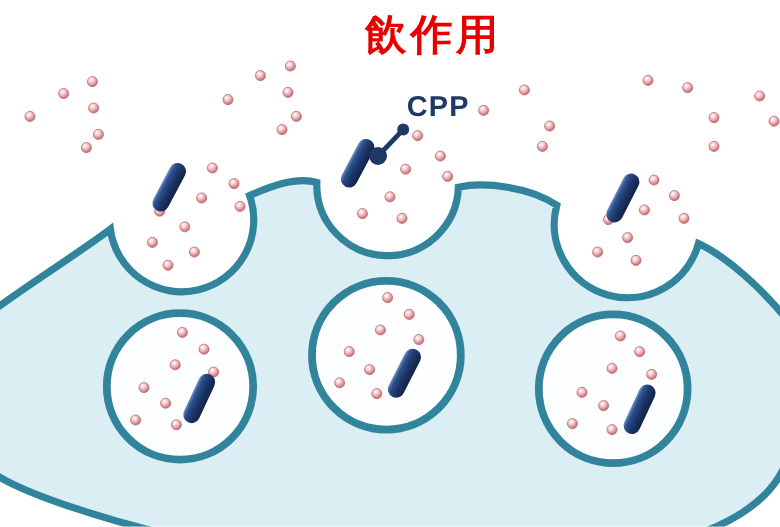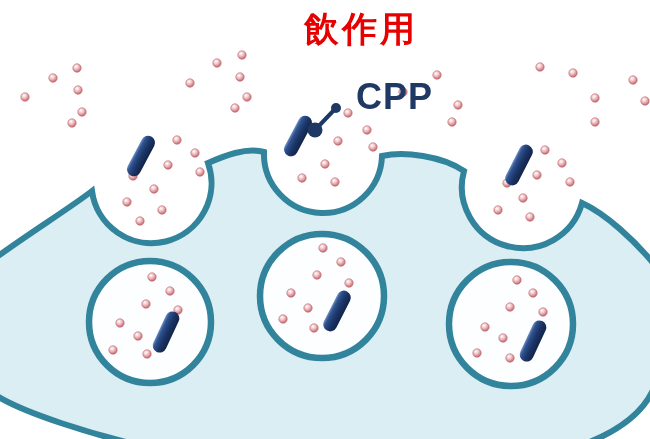--- a/index.html
+++ b/index.html
@@ -3,21 +3,21 @@
 <meta charset="utf-8">
 <style>
   html,body{margin:0;padding:0;background:#ffffff;}
   #canvas{
     position:relative;width:650px;height:439px;background:#ffffff;overflow:hidden;
     font-family:"Liberation Sans","DejaVu Sans",sans-serif;
   }
   #diagram{position:absolute;left:0;top:0;}
   .lbl{position:absolute;font-weight:bold;white-space:nowrap;}
   #title-label{left:0;top:6px;width:648px;text-align:center;font-size:35px;letter-spacing:3px;padding-left:37px;}
-  #cpp-label{left:356px;top:76px;font-size:36px;letter-spacing:1px;}
+  #cpp-label{left:339px;top:76px;font-size:24px;letter-spacing:1px;}
   #cell-label{left:16px;top:230px;font-size:32px;letter-spacing:2px;}
 </style>
 </head>
 <body>
 
 <div id="canvas">
 
   <svg id="diagram" width="650" height="439" viewBox="0 0 650 439" xmlns="http://www.w3.org/2000/svg">
     <defs>
       <radialGradient id="dotg" cx="38%" cy="32%" r="75%">

